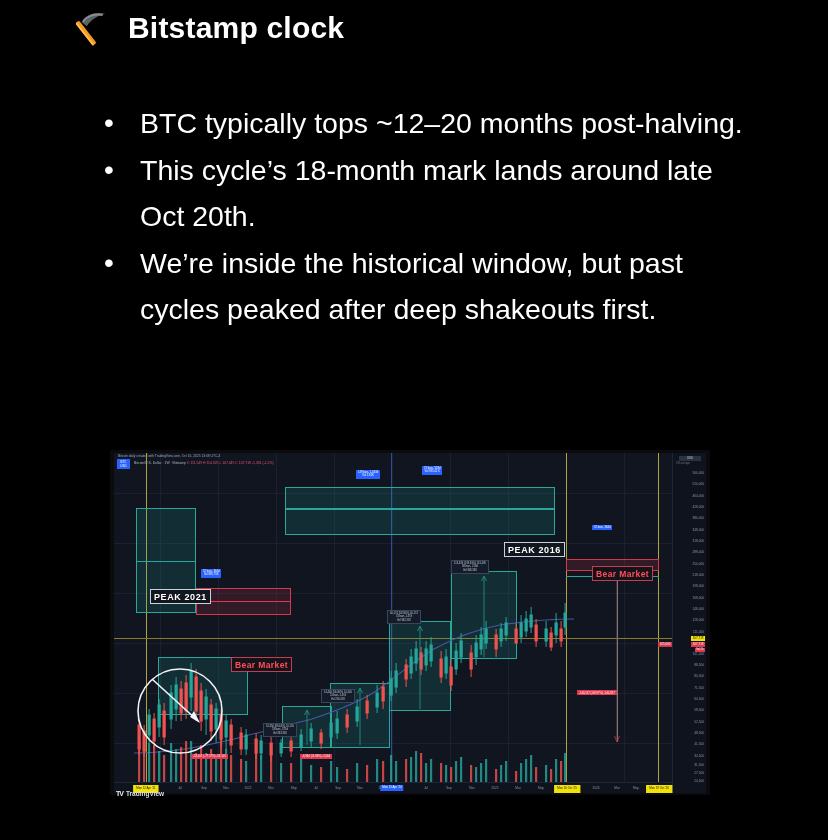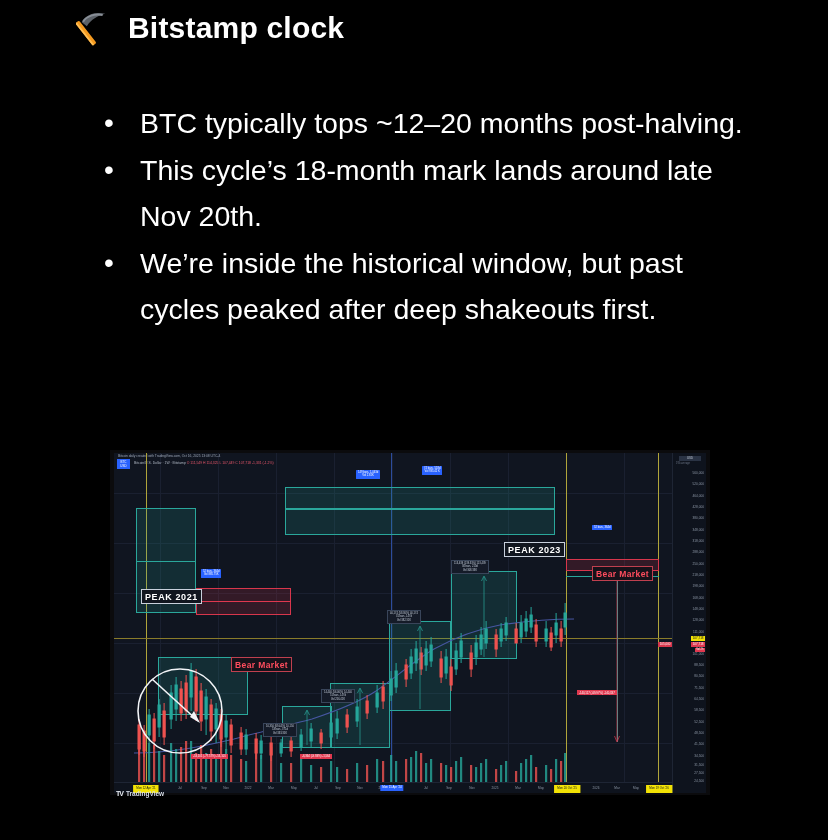--- a/index.html
+++ b/index.html
@@ -245,21 +245,21 @@
     <div class="title-text">Bitstamp clock</div>
   </div>
 
   <div class="bullets">
     <div class="bullet">
       <span class="bullet-dot">•</span>
       <span class="bullet-text">BTC typically tops ~12–20 months post-halving.</span>
     </div>
     <div class="bullet">
       <span class="bullet-dot">•</span>
-      <span class="bullet-text">This cycle’s 18-month mark lands around late Nov 20th.</span>
+      <span class="bullet-text">This cycle’s 18-month mark lands around late Oct 20th.</span>
     </div>
     <div class="bullet">
       <span class="bullet-dot">•</span>
       <span class="bullet-text">We’re inside the historical window, but past cycles peaked after deep shakeouts first.</span>
     </div>
   </div>
 
   <div class="chart-wrap">
     <div class="chart">
 
@@ -579,22 +579,22 @@
       <div class="tip-red-line" style="left:77px; top:300.5px;">
         <span>-53,101 (-77.57%) -53,101</span>
       </div>
       <div class="tip-red-line" style="left:186px; top:300.5px;">
         <span>-6,364 (-9.93%) -1,564</span>
       </div>
       <div class="tip-red-line" style="left:463px; top:237px;">
         <span>-140,117 (-69.97%) -140,337</span>
       </div>
 
-      <div class="lbl-peak" style="left:27px; top:136px;text-align:center;">PEAK 2021</div>
-      <div class="lbl-peak" style="left:390px; top:89px;">PEAK 2023</div>
+      <div class="lbl-peak" style="left:36px; top:136px;text-align:center;">PEAK 2021</div>
+      <div class="lbl-peak" style="left:390px; top:89px;">PEAK 2016</div>
       <div class="lbl-bear" style="left:117px; top:204px;">Bear Market</div>
       <div class="lbl-bear" style="left:478px; top:113px;">Bear Market</div>
 
       <div class="price-axis">
         <div class="price-axis-hdr">USD</div>
         <div class="price-axis-sub">1W average</div>
 
         <div class="price-tick" style="top:18px">560,000</div>
         <div class="price-tick" style="top:29px">520,000</div>
         <div class="price-tick" style="top:41px">464,000</div>

